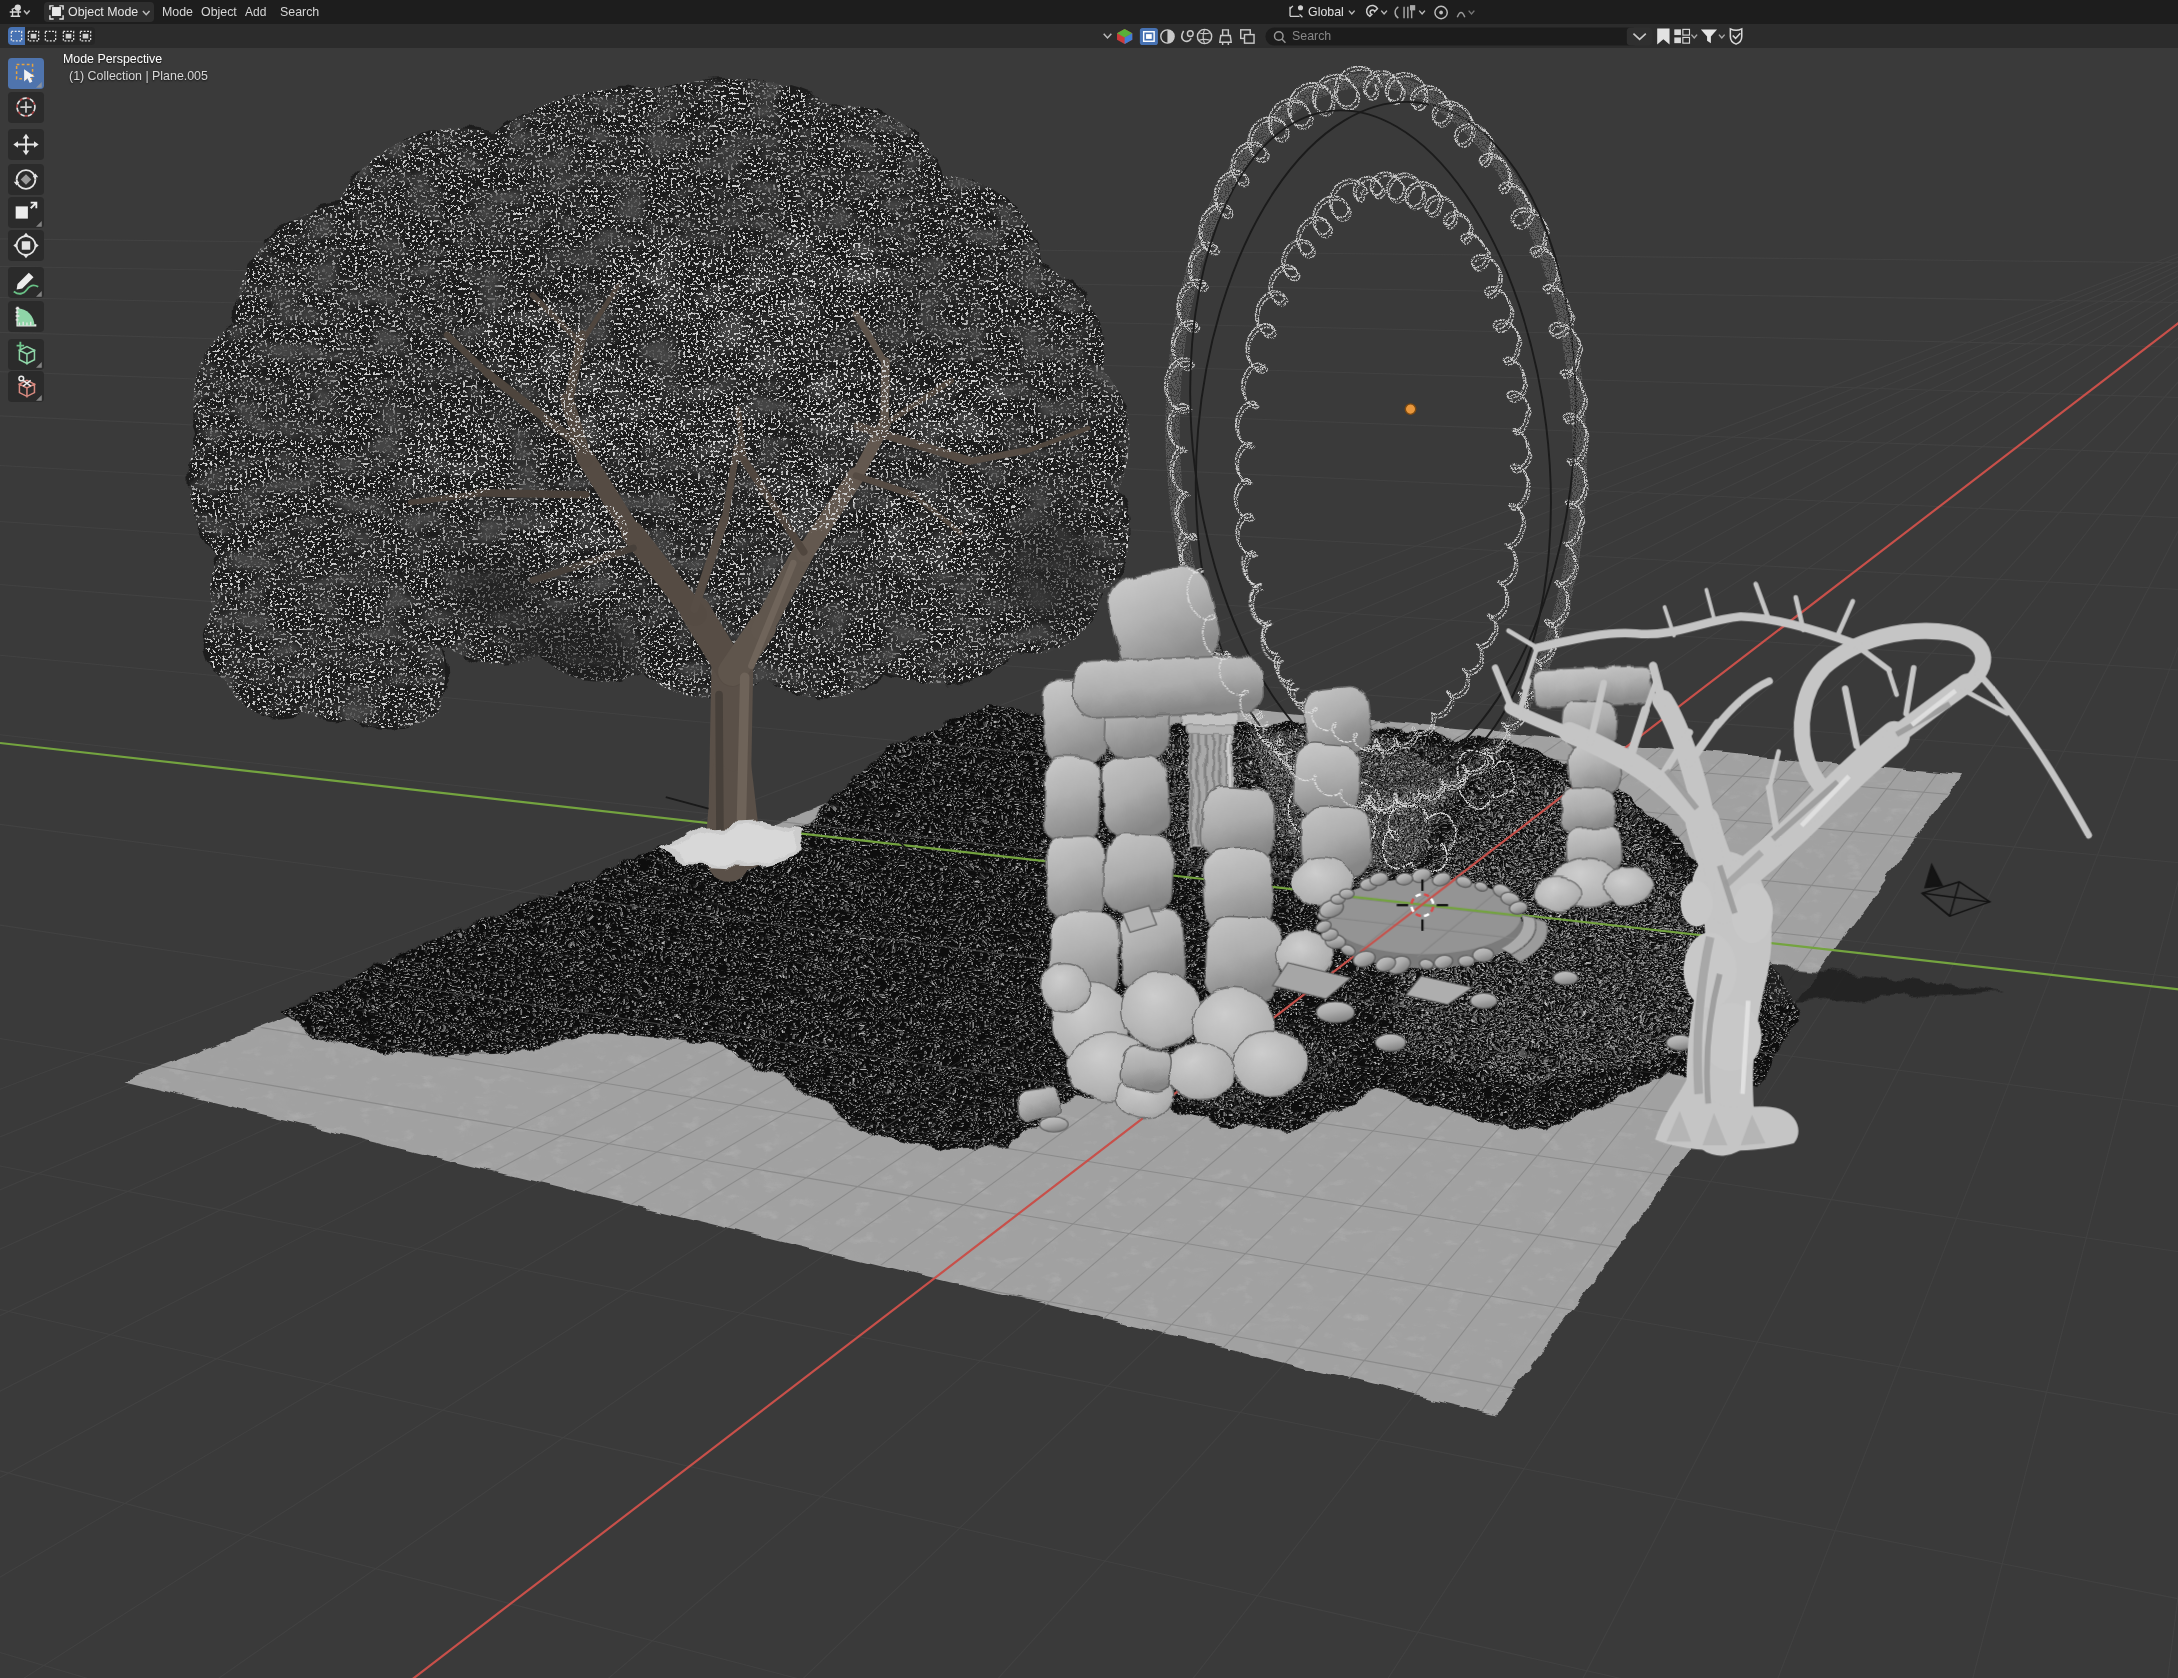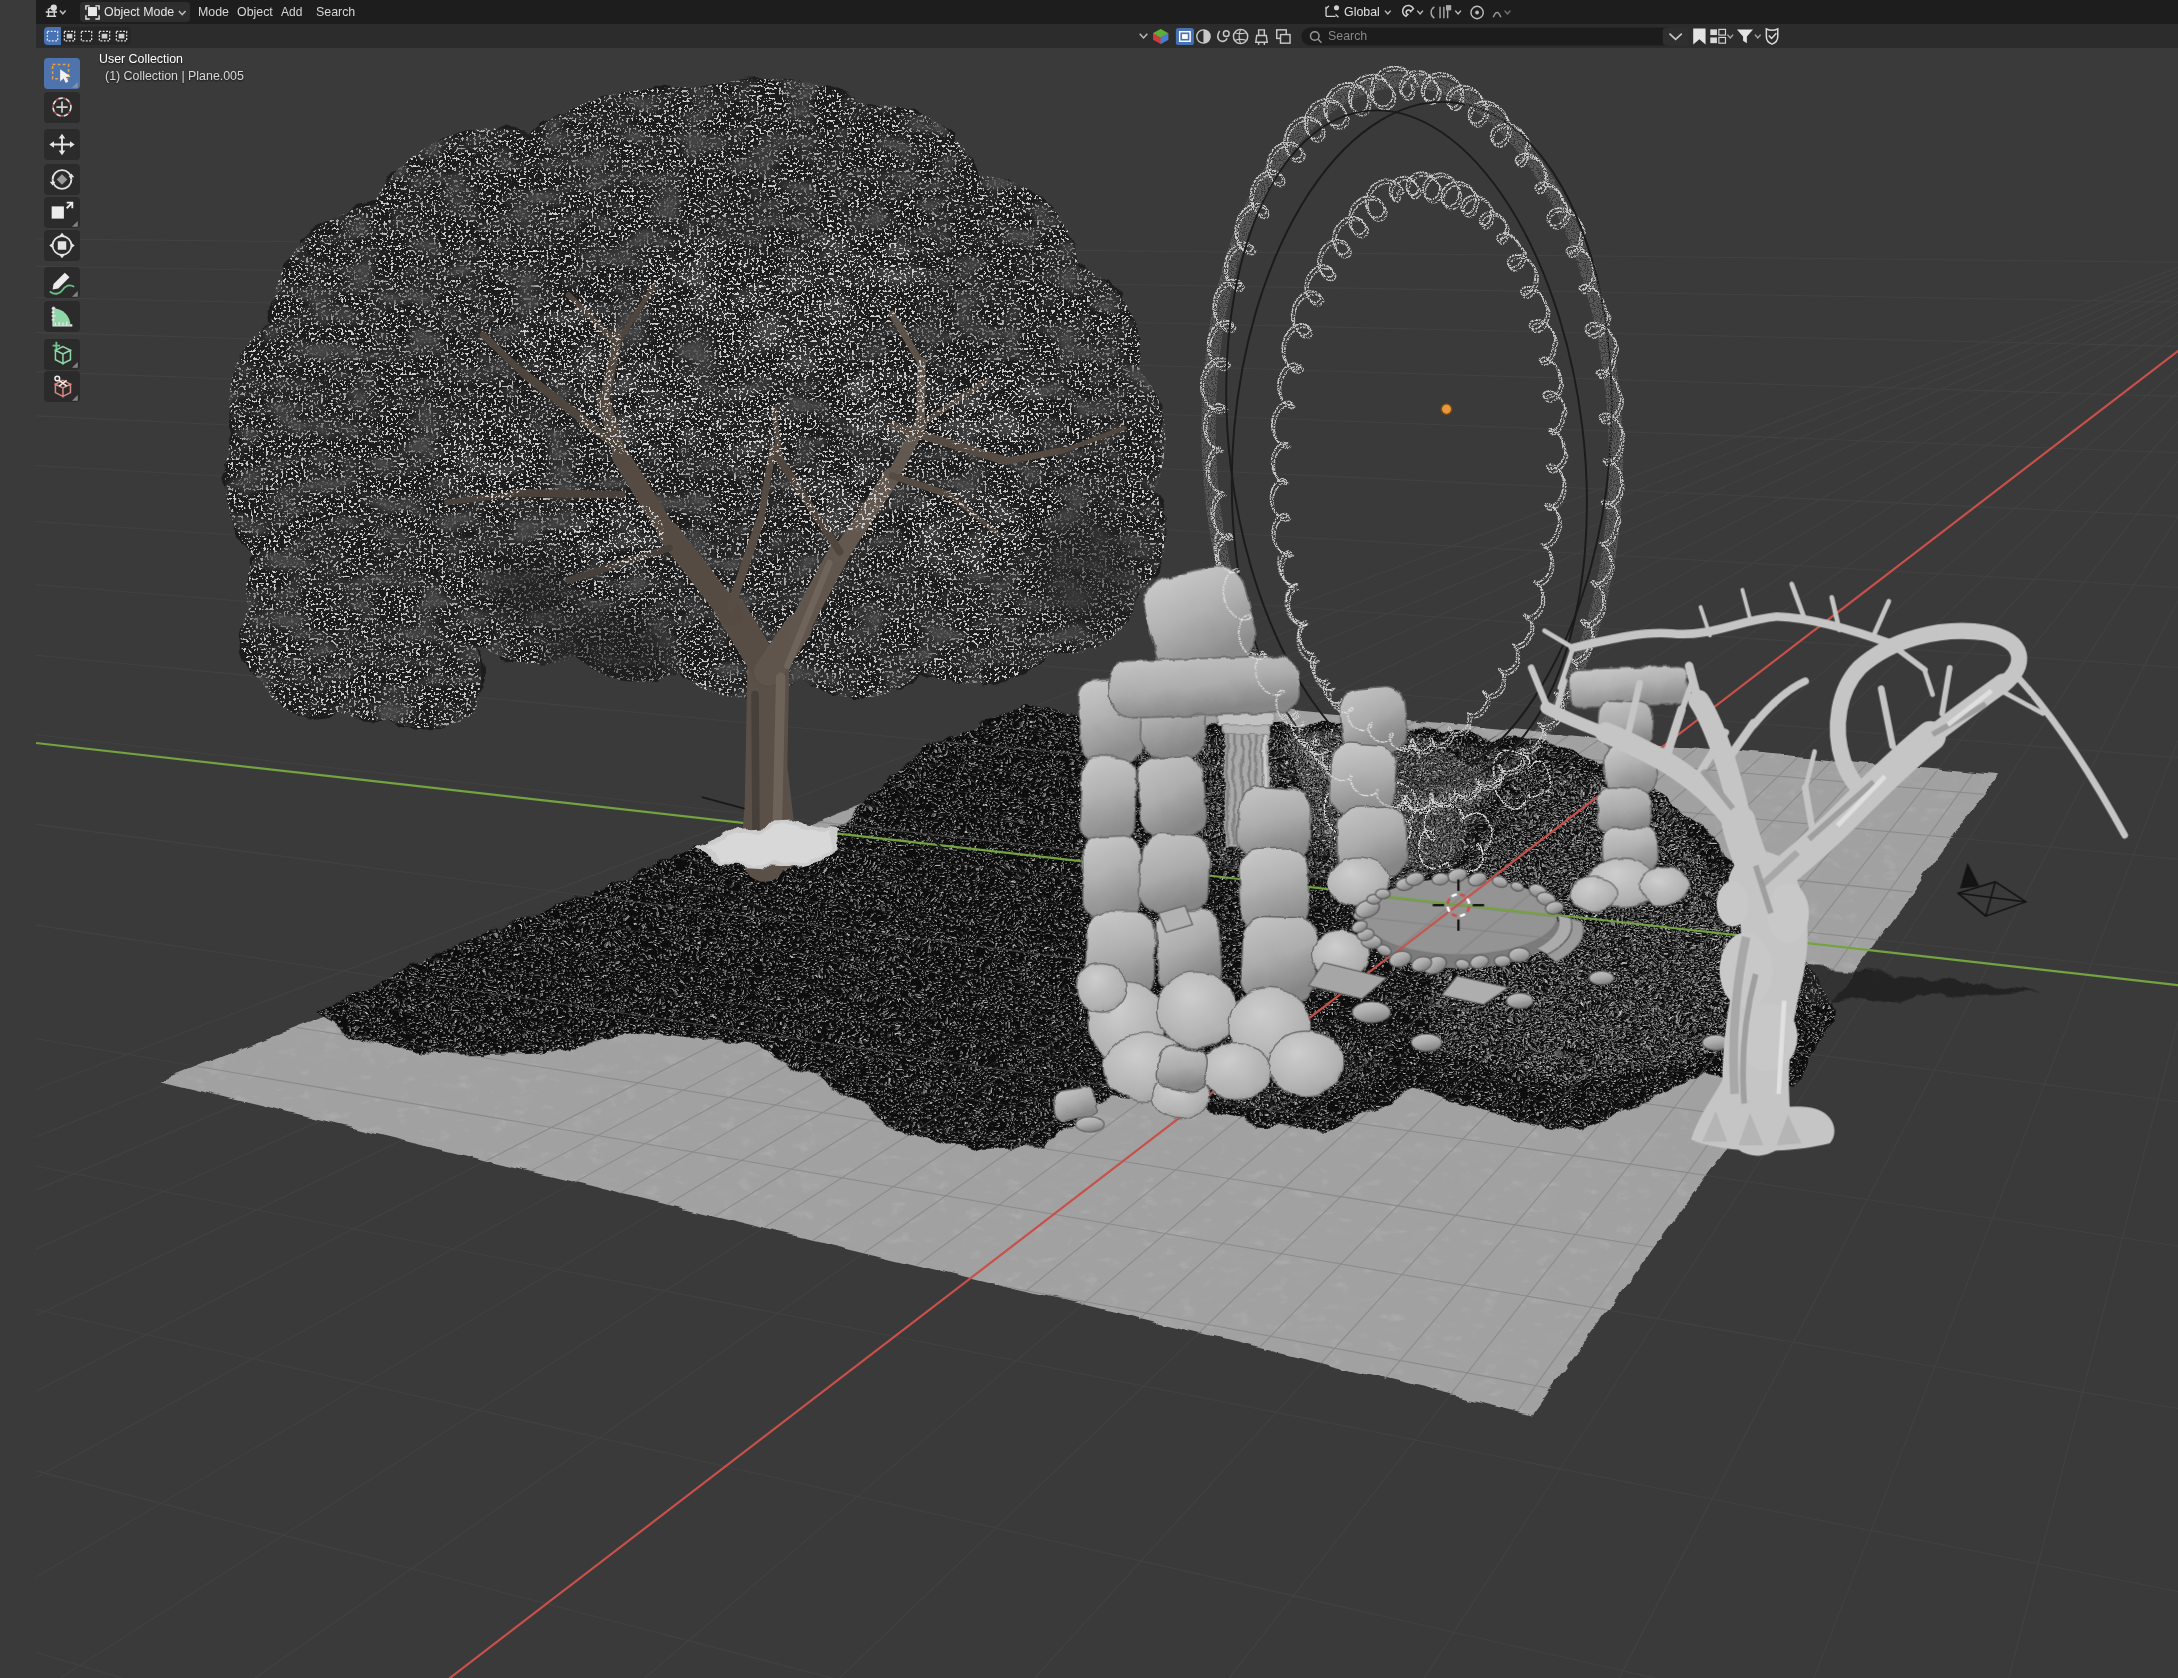--- a/index.html
+++ b/index.html
@@ -1,15 +1,15 @@
 <!DOCTYPE html>
 <html style="font-size:15px"><head><meta charset="utf-8"><style>
 html,body{margin:0;padding:0;background:#3a3a3a;width:2179px;height:1679px;overflow:hidden;}
 *{font-family:"Liberation Sans",sans-serif;}
-.stage{position:relative;width:1980px;height:1679px;margin-left:36px;}
+.stage{position:relative;width:1980px;height:1679px;}
 .stage svg{position:absolute;left:0;top:0;}
 </style></head><body>
 <div class="stage">
 <svg width="2179" height="1679" viewBox="0 0 2291 1765">
 <defs>
 <filter id="foliage" x="-10%" y="-10%" width="120%" height="120%">
  <feTurbulence type="fractalNoise" baseFrequency="0.38" numOctaves="2" seed="11"></feTurbulence>
  <feColorMatrix type="matrix" values="0 0 0 0 0.63  0 0 0 0 0.63  0 0 0 0 0.63  18 0 0 0 -10.4"></feColorMatrix>
  <feComposite in2="SourceGraphic" operator="in"></feComposite>
 </filter>
@@ -798,15 +798,15 @@
     </svg>
 <svg style="position:absolute;left:36px;top:291px;" width="6.7" height="6.7" viewBox="0 0 7 7">
       <path d="M 6 0 L 6 6 L 0 6 Z" fill="#9a9a9a" opacity="0.8"></path>
     </svg>
 <svg style="position:absolute;left:36px;top:362px;" width="6.7" height="6.7" viewBox="0 0 7 7">
       <path d="M 6 0 L 6 6 L 0 6 Z" fill="#9a9a9a" opacity="0.8"></path>
     </svg>
 <svg style="position:absolute;left:36px;top:395px;" width="6.7" height="6.7" viewBox="0 0 7 7">
       <path d="M 6 0 L 6 6 L 0 6 Z" fill="#9a9a9a" opacity="0.8"></path>
     </svg>
-<div style="position:absolute;left:63px;top:52px;color:#ffffff;font-size:12.4px;text-shadow:0 1px 1.9px rgba(0,0,0,0.7);">User Collection</div>
+<div style="position:absolute;left:63px;top:52px;color:#ffffff;font-size:12.4px;text-shadow:0 1px 1.9px rgba(0,0,0,0.7);">Mode Perspective</div>
 <div style="position:absolute;left:69px;top:69px;color:#d8d8d8;font-size:12.4px;text-shadow:0 1px 1.9px rgba(0,0,0,0.7);">(1) Collection | Plane.005</div>
 </div>
 
 </body></html>

